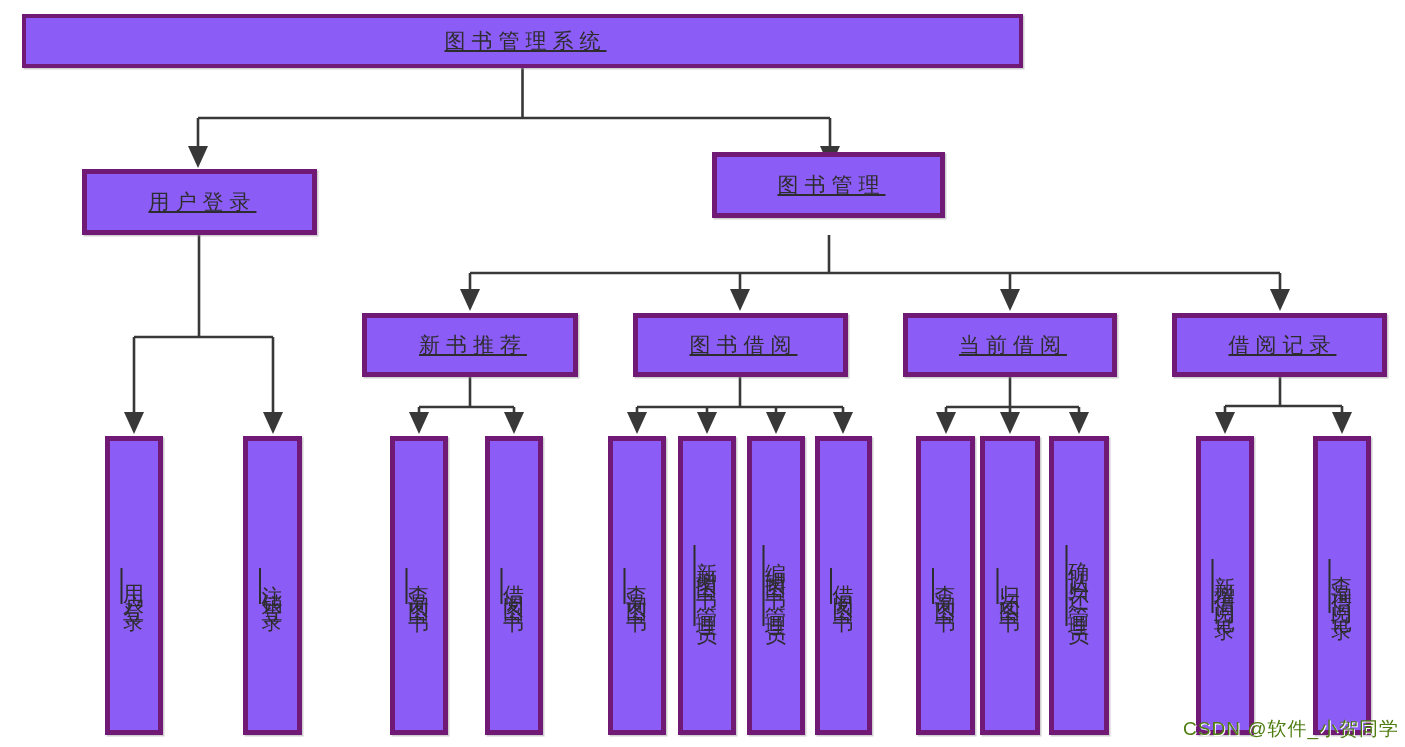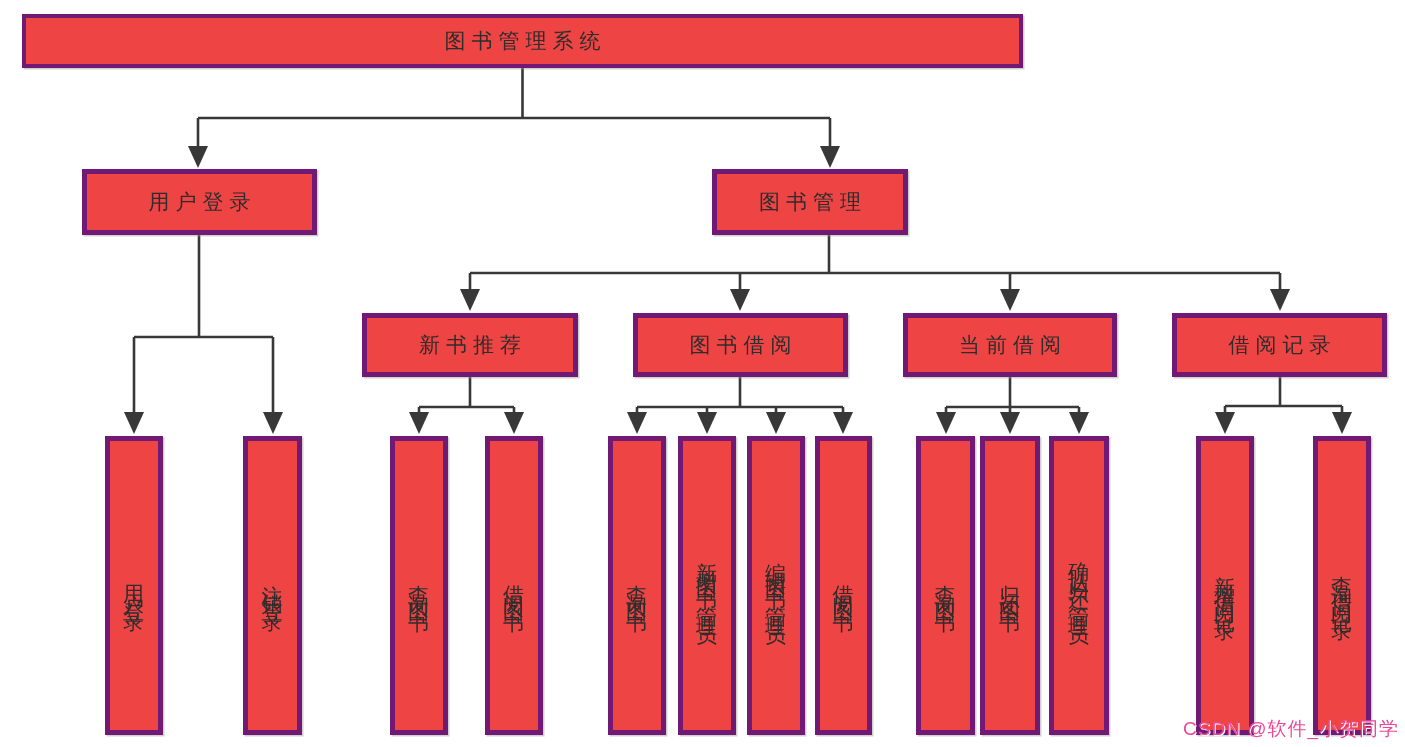--- a/index.html
+++ b/index.html
@@ -20,27 +20,28 @@
     position: absolute;
     left: 0;
     top: 0;
     width: 1405px;
     height: 747px;
     pointer-events: none;
   }
   .node {
     position: absolute;
     box-sizing: border-box;
-    background: #ef4444;
+    background: #8b5cf6;
     border: 5px solid #701a75;
     box-shadow: 1.5px 1.5px 0 rgba(150,150,150,0.45);
     display: flex;
     align-items: center;
     justify-content: center;
     text-align: center;
+    text-decoration: underline;
   }
   .node.root {
     border-width: 4px;
   }
   .hlabel {
     font-size: 21px;
     letter-spacing: 6px;
     text-indent: 6px;
     white-space: nowrap;
     color: #2d2d2d;
@@ -53,21 +54,21 @@
     line-height: 1;
     white-space: nowrap;
     color: #2d2d2d;
   }
   .watermark {
     position: absolute;
     right: 6px;
     bottom: 5px;
     font-size: 19px;
     letter-spacing: 1px;
-    color: #ec4899;
+    color: #4d7c0f;
     text-shadow: 1px 1px 0 #ffffff;
     white-space: nowrap;
     z-index: 5;
   }
 </style>
 </head>
 <body>
 
 <div class="canvas">
 
@@ -114,21 +115,21 @@
     </g>
   </svg>
 
   <div class="node root" style="left:22px; top:14px; width:1001px; height:54px;">
     <span class="hlabel">图书管理系统</span>
   </div>
 
   <div class="node" style="left:82px; top:169px; width:235px; height:66px;">
     <span class="hlabel">用户登录</span>
   </div>
-  <div class="node" style="left:712px; top:169px; width:196px; height:66px;">
+  <div class="node" style="left:712px; top:152px; width:233px; height:66px;">
     <span class="hlabel">图书管理</span>
   </div>
 
   <div class="node" style="left:633px; top:313px; width:215px; height:64px;">
     <span class="hlabel">图书借阅</span>
   </div>
   <div class="node" style="left:362px; top:313px; width:216px; height:64px;">
     <span class="hlabel">新书推荐</span>
   </div>
   <div class="node" style="left:903px; top:313px; width:214px; height:64px;justify-content:center;">

